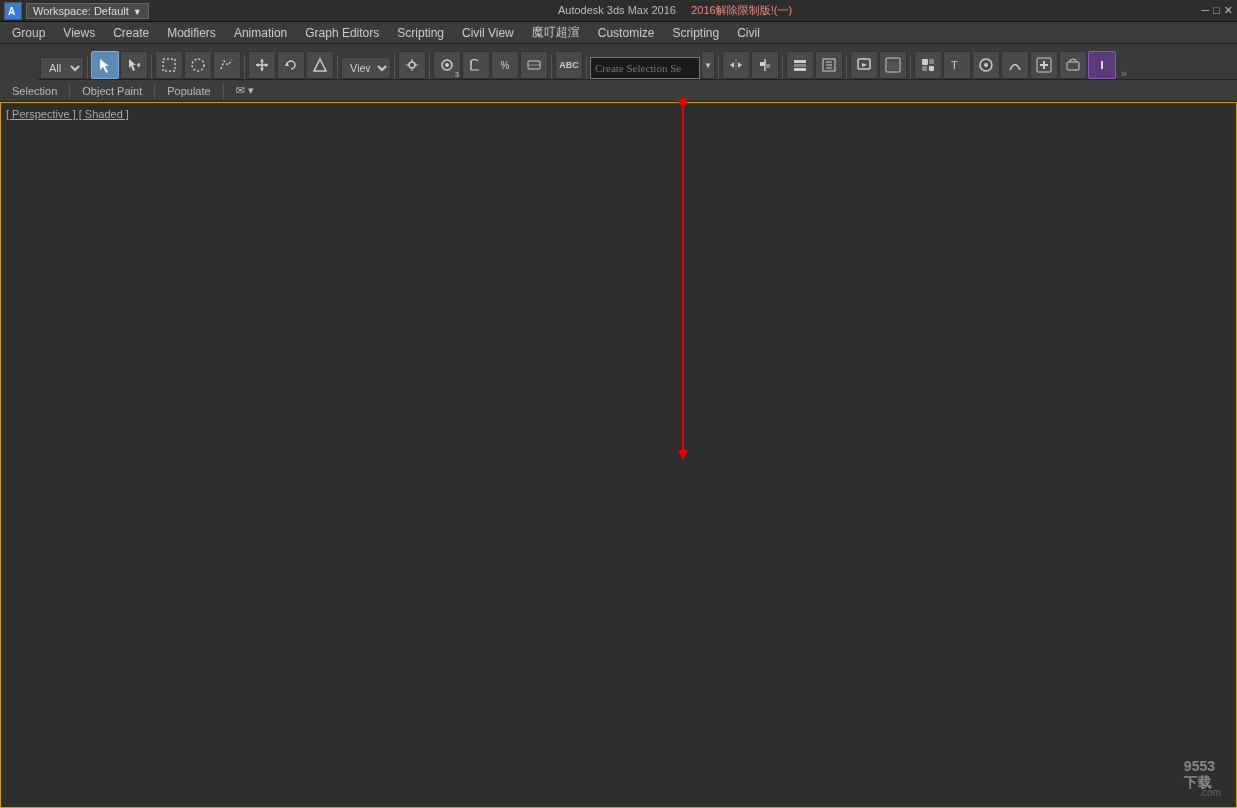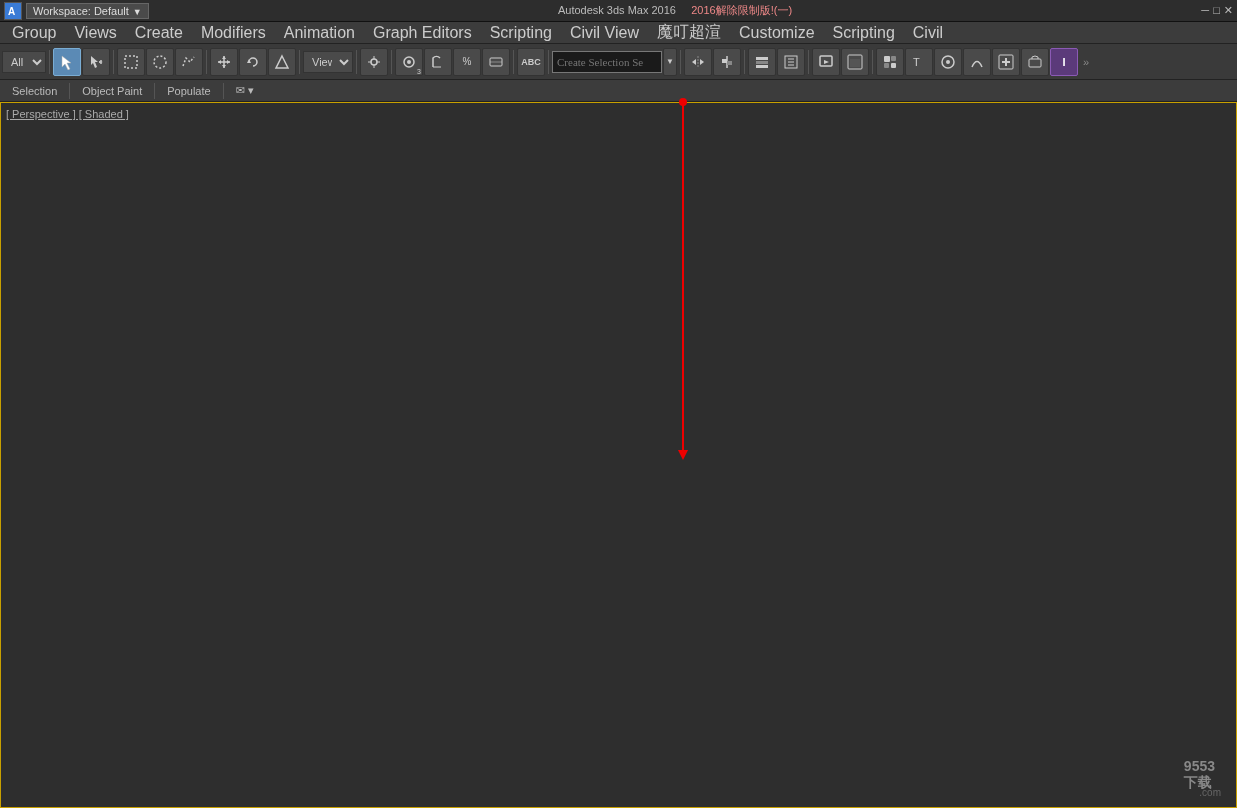--- a/index.html
+++ b/index.html
@@ -55,35 +55,36 @@
       height: 22px;
       background: #3c3c3c;
       display: flex;
       align-items: center;
       padding: 0 4px;
       border-bottom: 1px solid #222;
       gap: 2px;
     }
     .menu-item {
       padding: 2px 8px;
-      font-size: 16px;
+      font-size: 12px;
       color: #ccc;
       cursor: pointer;
       border-radius: 2px;
     }
 
     
     .toolbar {
       height: 36px;
       background: #3a3a3a;
       display: flex;
-      align-items: center;
+      align-items: flex-end;
       padding: 0 2px;
       border-bottom: 1px solid #222;
       gap: 1px;
+      margin-left: 38px;
     }
     .tb-btn {
       width: 28px;
       height: 28px;
       background: #4a4a4a;
       border: 1px solid #333;
       display: flex;
       align-items: center;
       justify-content: center;
       cursor: pointer;

